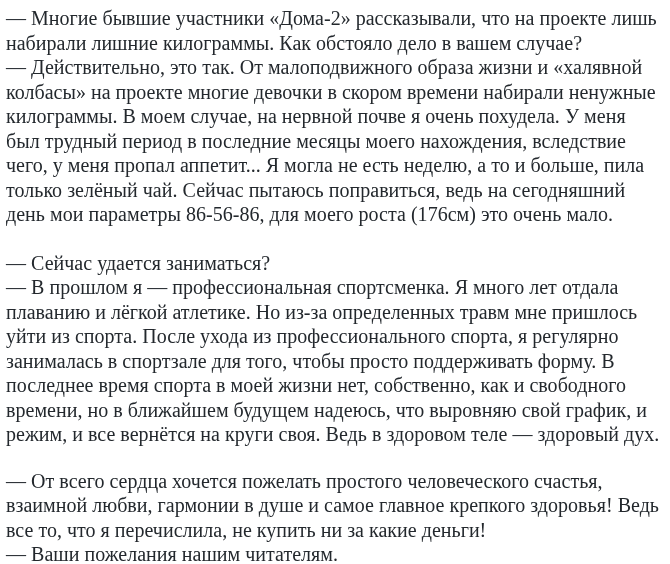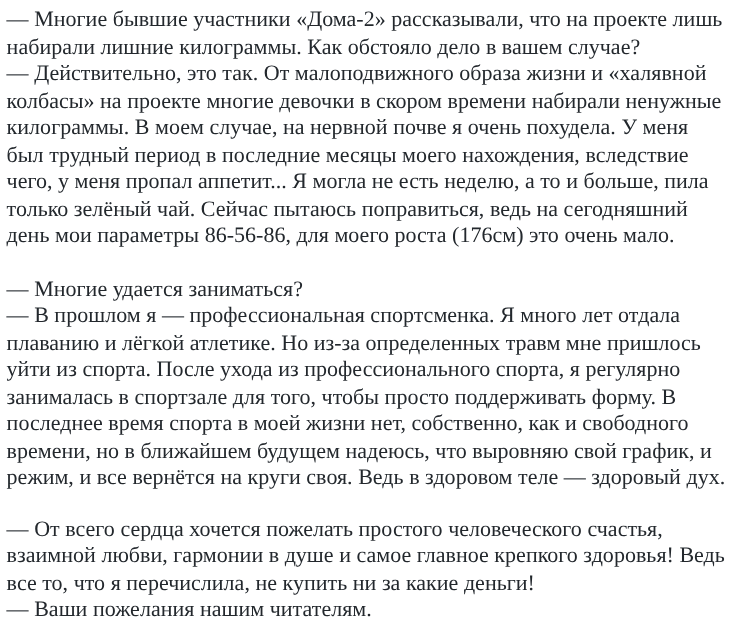--- a/index.html
+++ b/index.html
@@ -39,21 +39,21 @@
 </head>
 <body>
 
 <div class="page">
 
   <p class="para">— Многие бывшие участники «Дома-2» рассказывали, что на проекте лишь набирали лишние килограммы. Как обстояло дело в вашем случае?</p>
   <p class="para">— Действительно, это так. От малоподвижного образа жизни и «халявной колбасы» на проекте многие девочки в скором времени набирали ненужные килограммы. В моем случае, на нервной почве я очень похудела. У меня был трудный период в последние месяцы моего нахождения, вследствие чего, у меня пропал аппетит... Я могла не есть неделю, а то и больше, пила только зелёный чай. Сейчас пытаюсь поправиться, ведь на сегодняшний день мои параметры 86-56-86, для моего роста (176см) это очень мало.</p>
 
   <div class="spacer"></div>
 
-  <p class="para">— Многие удается заниматься?</p>
+  <p class="para">— Сейчас удается заниматься?</p>
   <p class="para">— В прошлом я — профессиональная спортсменка. Я много лет отдала плаванию и лёгкой атлетике. Но из-за определенных травм мне пришлось уйти из спорта. После ухода из профессионального спорта, я регулярно занималась в спортзале для того, чтобы просто поддерживать форму. В последнее время спорта в моей жизни нет, собственно, как и свободного времени, но в ближайшем будущем надеюсь, что выровняю свой график, и режим, и все вернётся на круги своя. Ведь в здоровом теле — здоровый дух.</p>
 
   <div class="spacer-sm"></div>
 
   <p class="para">— От всего сердца хочется пожелать простого человеческого счастья, взаимной любви, гармонии в душе и самое главное крепкого здоровья! Ведь все то, что я перечислила, не купить ни за какие деньги!</p>
   <p class="para">— Ваши пожелания нашим читателям.</p>
 
 </div>
 
 </body></html>

